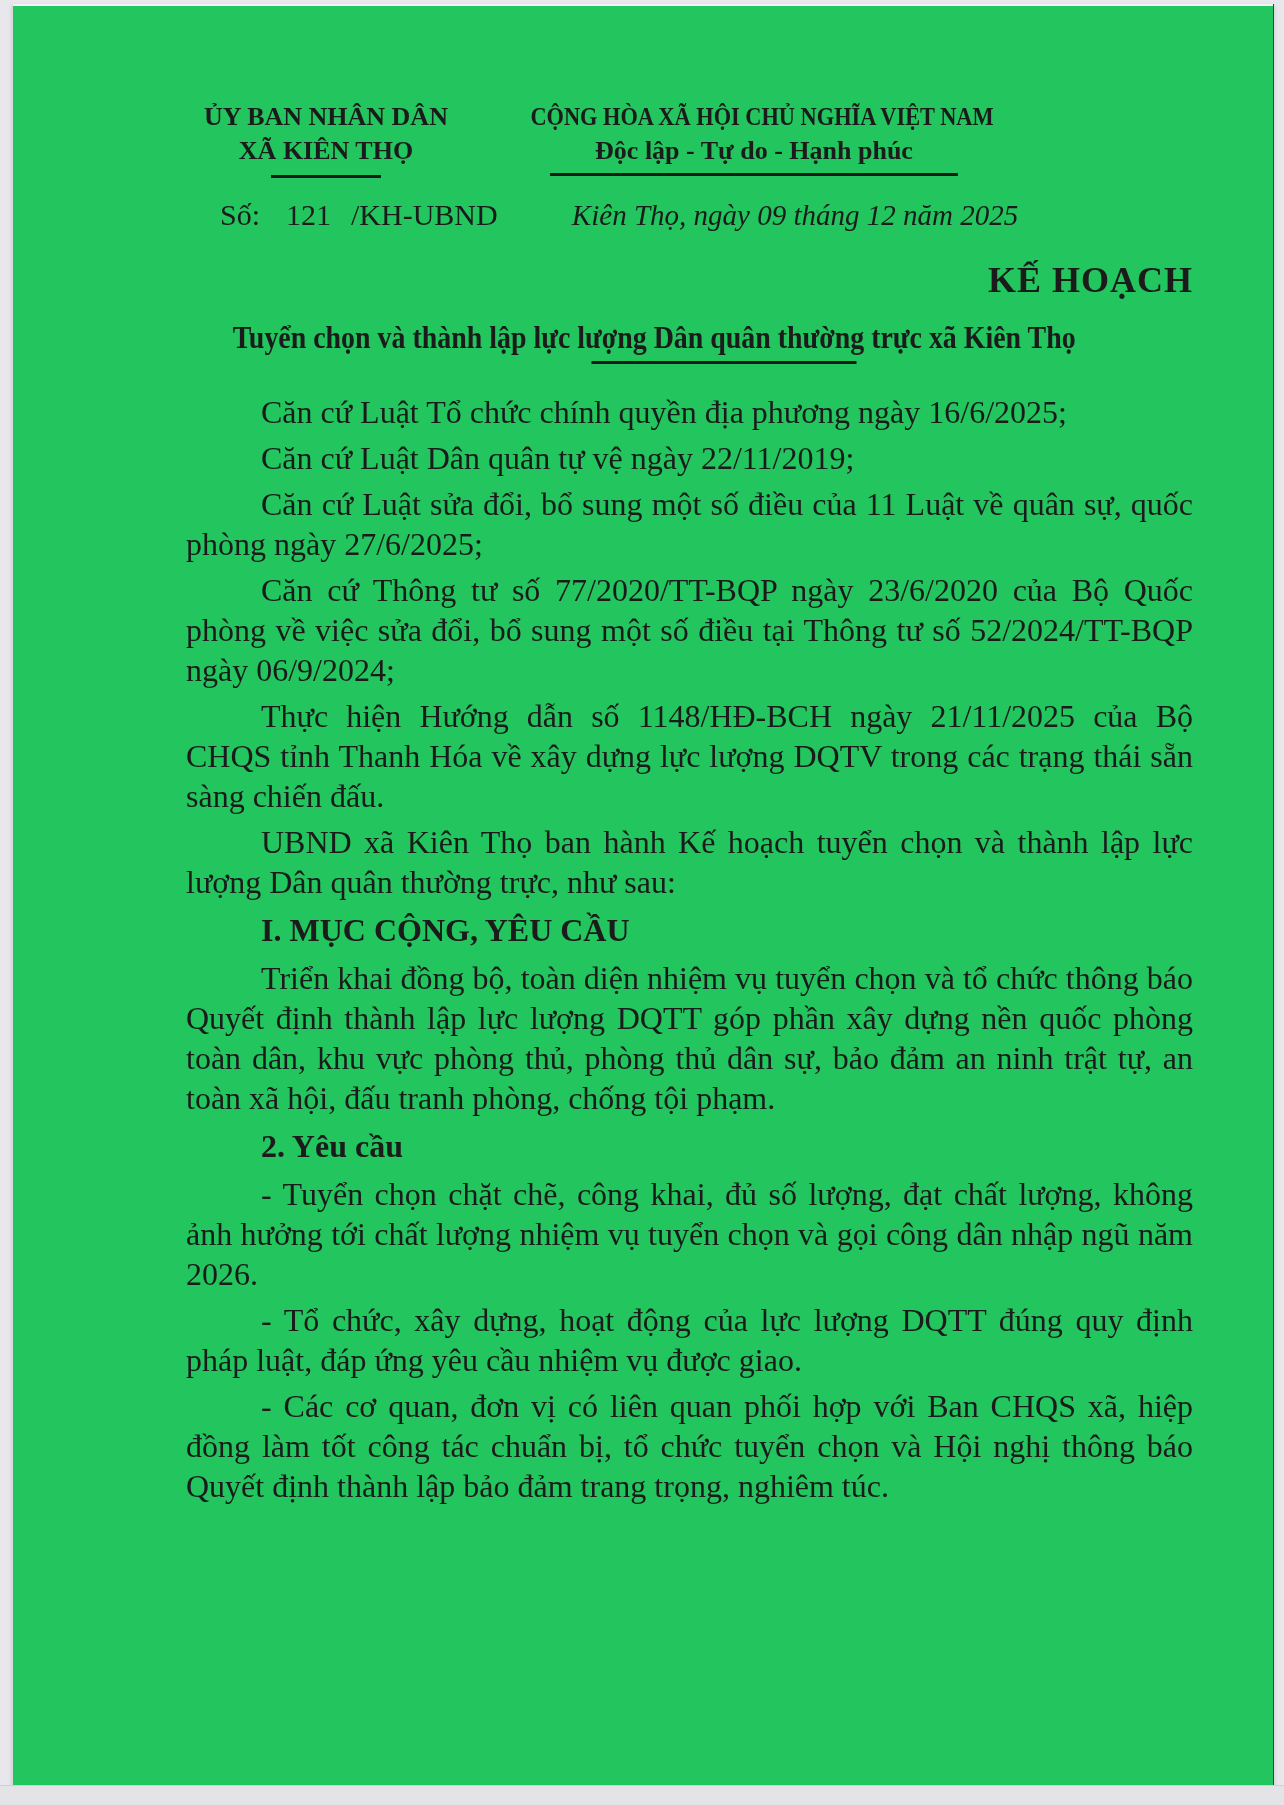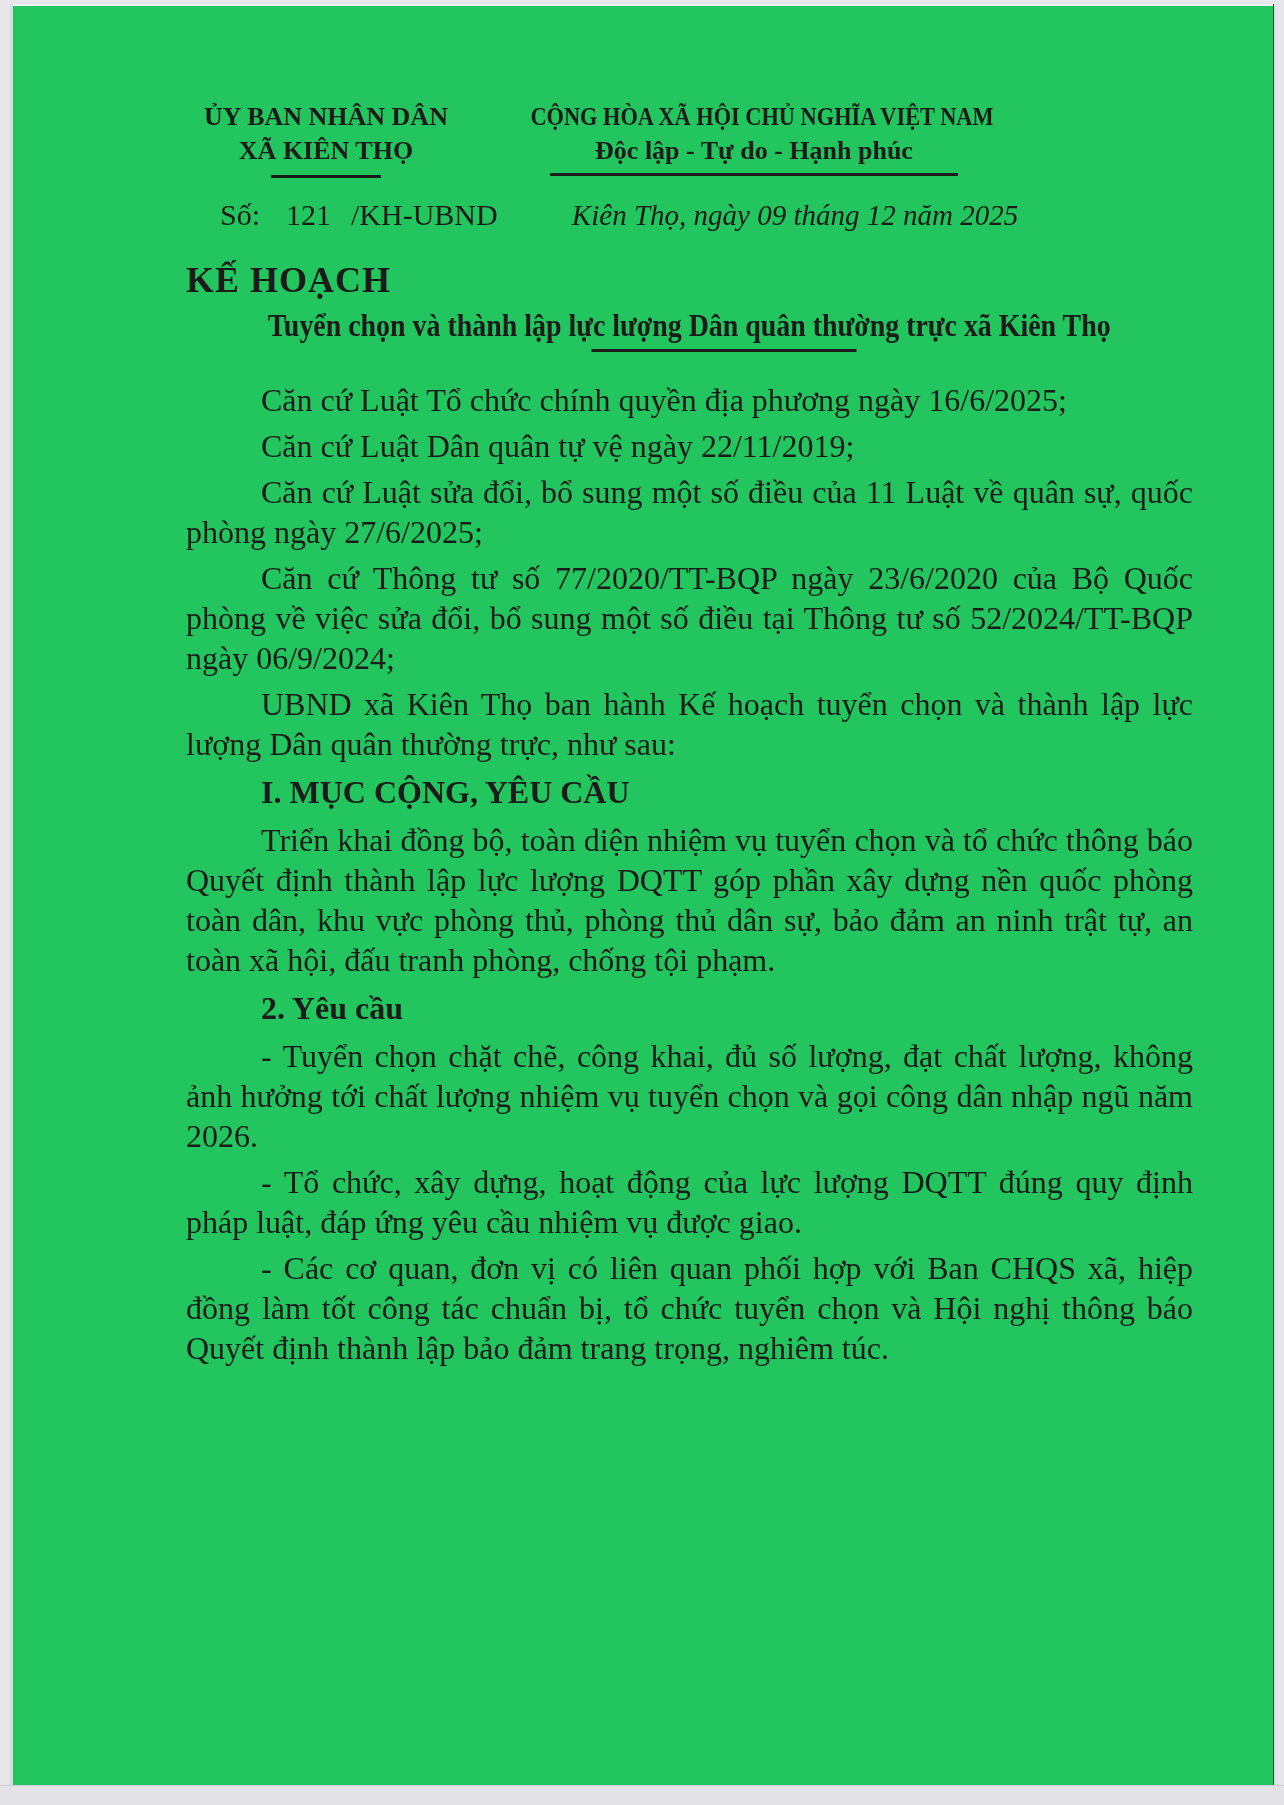--- a/index.html
+++ b/index.html
@@ -36,24 +36,24 @@
   .rule-left{width:110px;}
   .rule-right{width:408px;margin-top:5px;}
 
   .num-row{display:flex;align-items:baseline;margin-bottom:26px;}
   .doc-number{width:280px;font-size:30px;white-space:nowrap;padding-left:34px;box-sizing:border-box;text-align:right;}
   .doc-number .num{margin:0 20px 0 26px;}
   .place-date{width:520px;margin-left:28px;text-align:center;font-style:italic;font-size:29px;white-space:nowrap;padding-left:41px;}
 
   
   .title{
-    text-align:left;font-weight:bold;font-size:36px;line-height:44px;
-    letter-spacing:1px;margin-bottom:4px;
+    text-align:right;font-weight:bold;font-size:36px;line-height:44px;
+    letter-spacing:1px;margin-bottom:16px;
   }
-  .subtitle-wrap{position:relative;text-align:center;margin-bottom:26px;padding-bottom:8px;}
+  .subtitle-wrap{position:relative;margin-bottom:26px;padding-bottom:8px;}
   .subtitle{
     display:inline-block;font-weight:bold;font-size:31px;line-height:40px;
     white-space:nowrap;transform:scaleX(.9);transform-origin:center;
   }
   .subtitle-underline{
     position:absolute;bottom:2px;left:50%;
     transform:translateX(calc(-50% + 34px));
     width:265px;height:3px;background:#1b1b1b;
   }
 
@@ -98,20 +98,21 @@
       <div class="title">KẾ HOẠCH</div>
       <div class="subtitle-wrap">
         <span class="subtitle">Tuyển chọn và thành lập lực lượng Dân quân thường trực xã Kiên Thọ</span>
         <div class="subtitle-underline"></div>
       </div>
 
       <p class="body-p">Căn cứ Luật Tổ chức chính quyền địa phương ngày 16/6/2025;</p>
       <p class="body-p">Căn cứ Luật Dân quân tự vệ ngày 22/11/2019;</p>
       <p class="body-p">Căn cứ Luật sửa đổi, bổ sung một số điều của 11 Luật về quân sự, quốc phòng ngày 27/6/2025;</p>
       <p class="body-p">Căn cứ Thông tư số 77/2020/TT-BQP ngày 23/6/2020 của Bộ Quốc phòng về việc sửa đổi, bổ sung một số điều tại Thông tư số 52/2024/TT-BQP ngày 06/9/2024;</p>
+      <p class="body-p">Thực hiện Hướng dẫn số 1148/HĐ-BCH ngày 21/11/2025 của Bộ CHQS tỉnh Thanh Hóa về xây dựng lực lượng DQTV trong các trạng thái sẵn sàng chiến đấu.</p>
       <p class="body-p">UBND xã Kiên Thọ ban hành Kế hoạch tuyển chọn và thành lập lực lượng Dân quân thường trực, như sau:</p>
 
       <p class="heading">I. MỤC CỘNG, YÊU CẦU</p>
       <p class="body-p">Triển khai đồng bộ, toàn diện nhiệm vụ tuyển chọn và tổ chức thông báo Quyết định thành lập lực lượng DQTT góp phần xây dựng nền quốc phòng toàn dân, khu vực phòng thủ, phòng thủ dân sự, bảo đảm an ninh trật tự, an toàn xã hội, đấu tranh phòng, chống tội phạm.</p>
       <p class="heading">2. Yêu cầu</p>
       <p class="body-p">- Tuyển chọn chặt chẽ, công khai, đủ số lượng, đạt chất lượng, không ảnh hưởng tới chất lượng nhiệm vụ tuyển chọn và gọi công dân nhập ngũ năm 2026.</p>
       <p class="body-p">- Tổ chức, xây dựng, hoạt động của lực lượng DQTT đúng quy định pháp luật, đáp ứng yêu cầu nhiệm vụ được giao.</p>
       <p class="body-p last">- Các cơ quan, đơn vị có liên quan phối hợp với Ban CHQS xã, hiệp đồng làm tốt công tác chuẩn bị, tổ chức tuyển chọn và Hội nghị thông báo Quyết định thành lập bảo đảm trang trọng, nghiêm túc.</p>
 
     </div>

